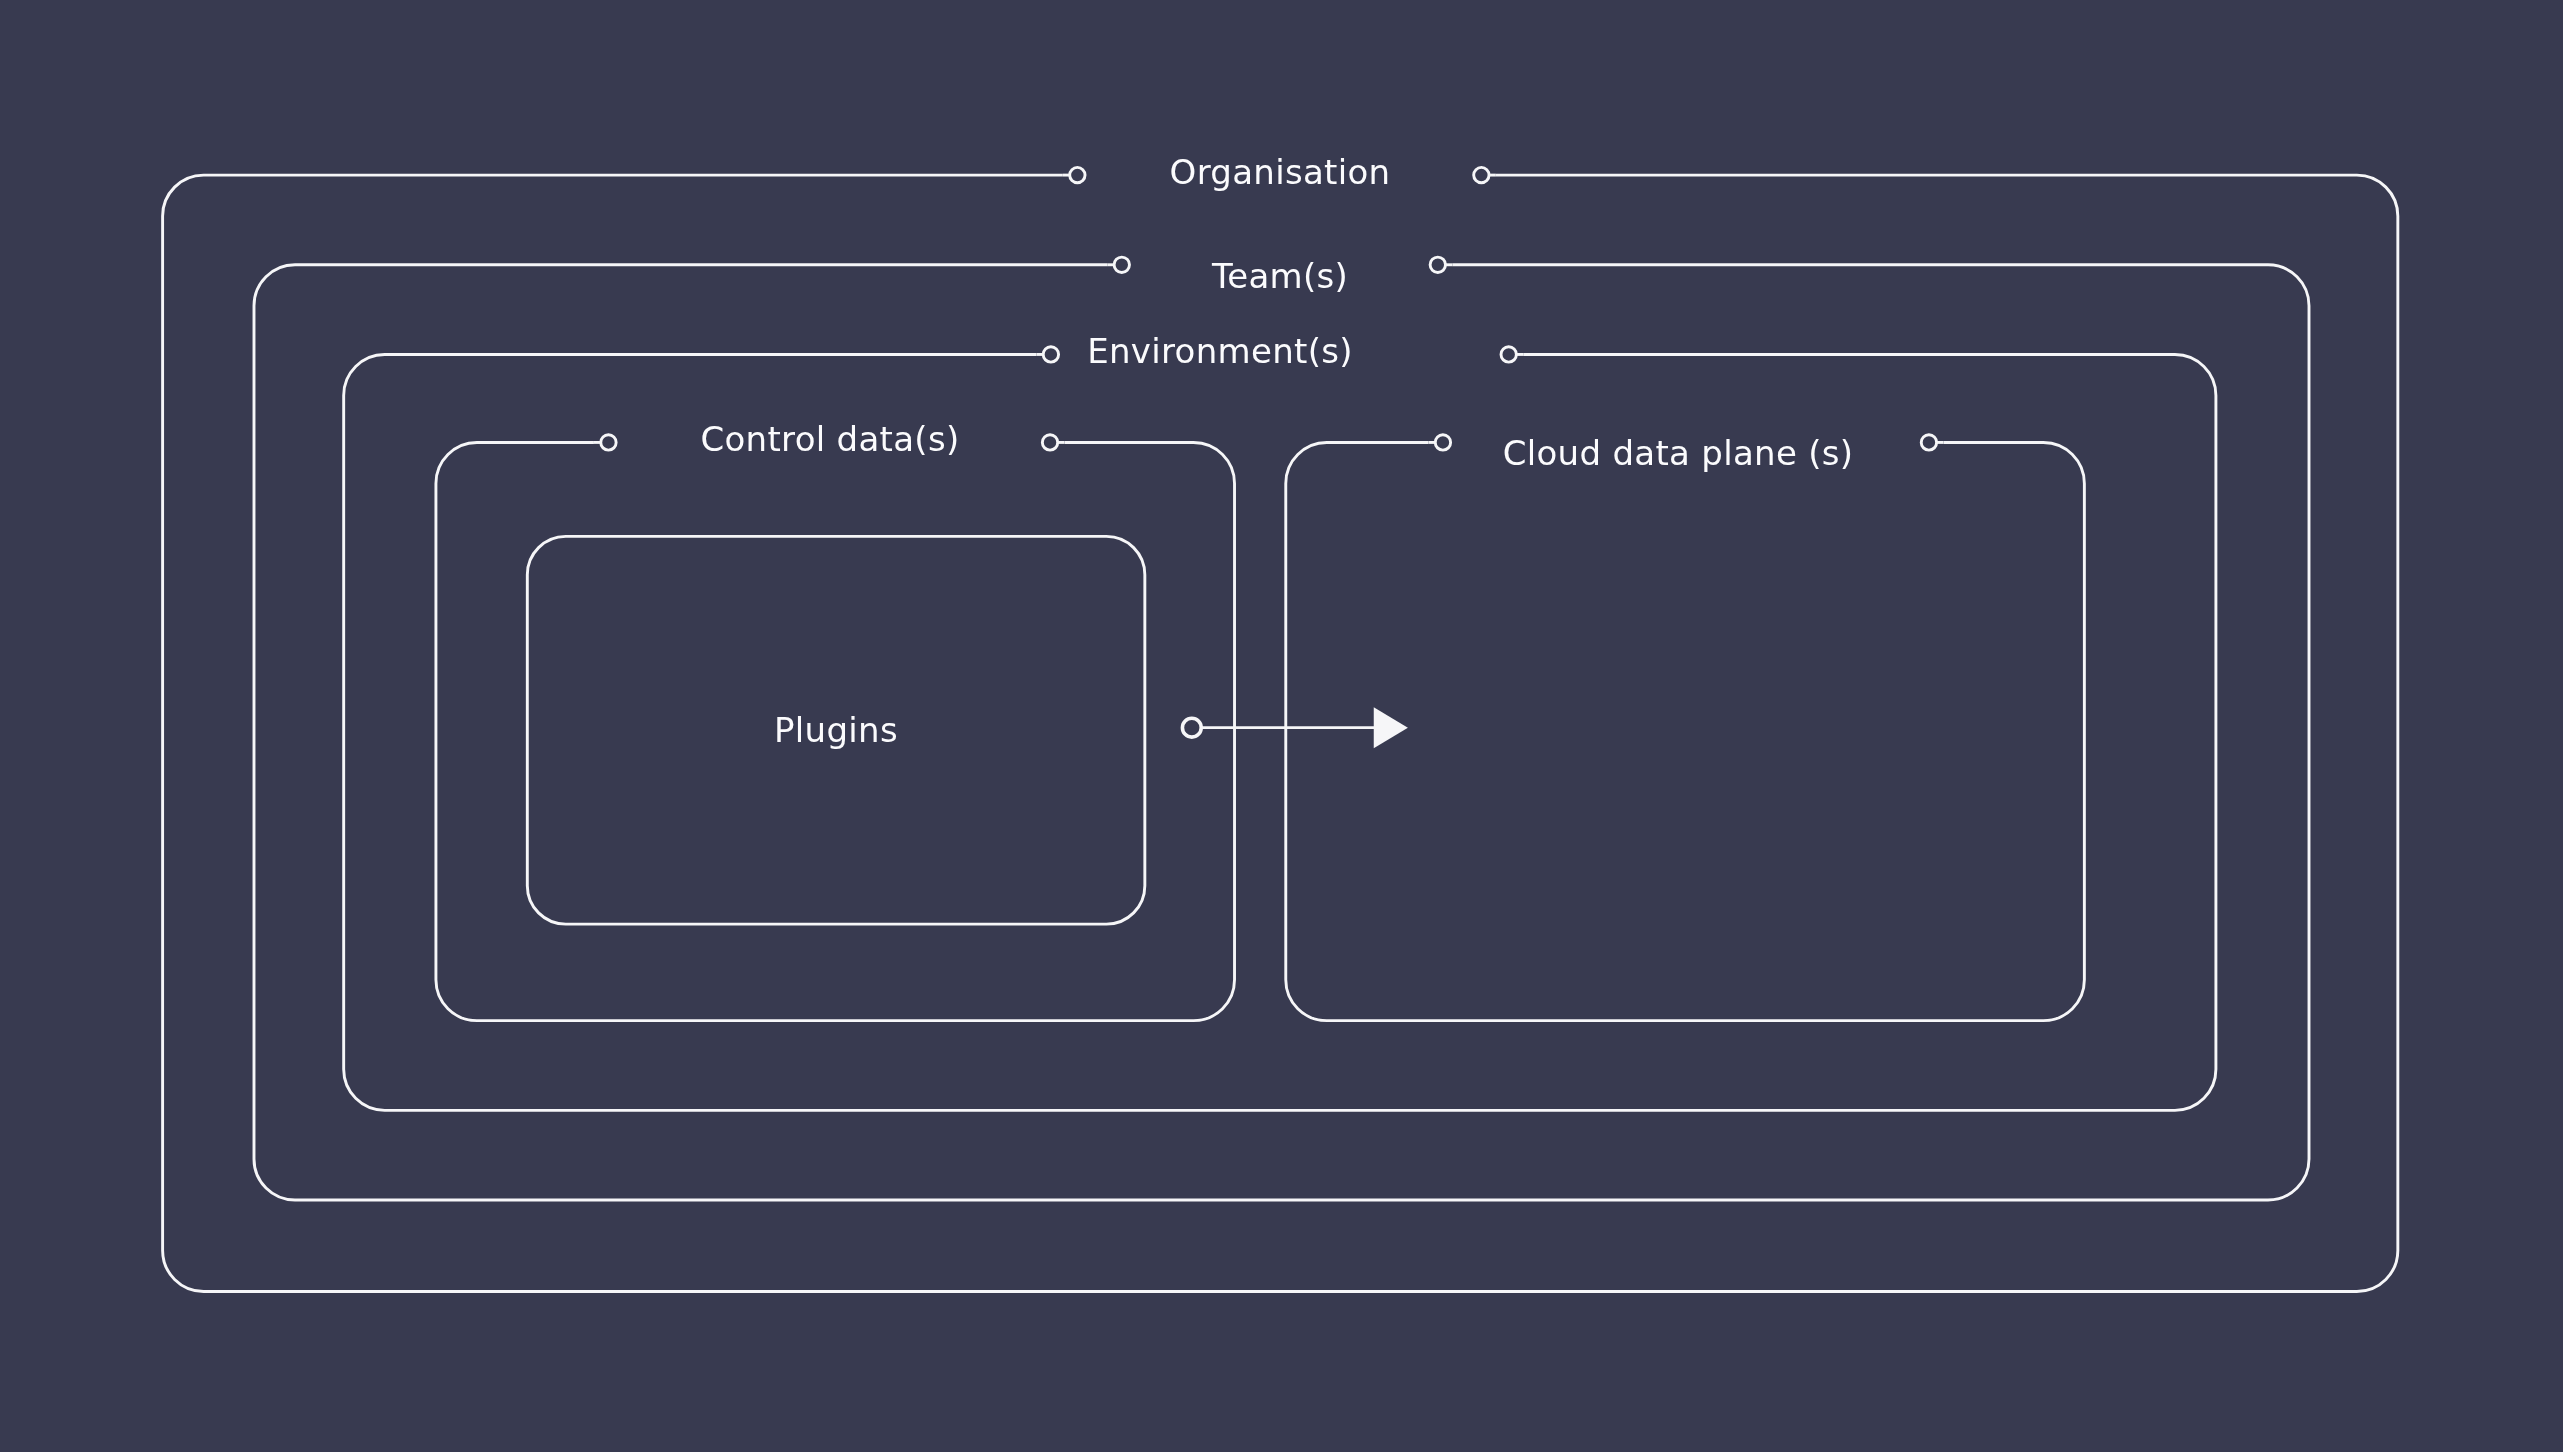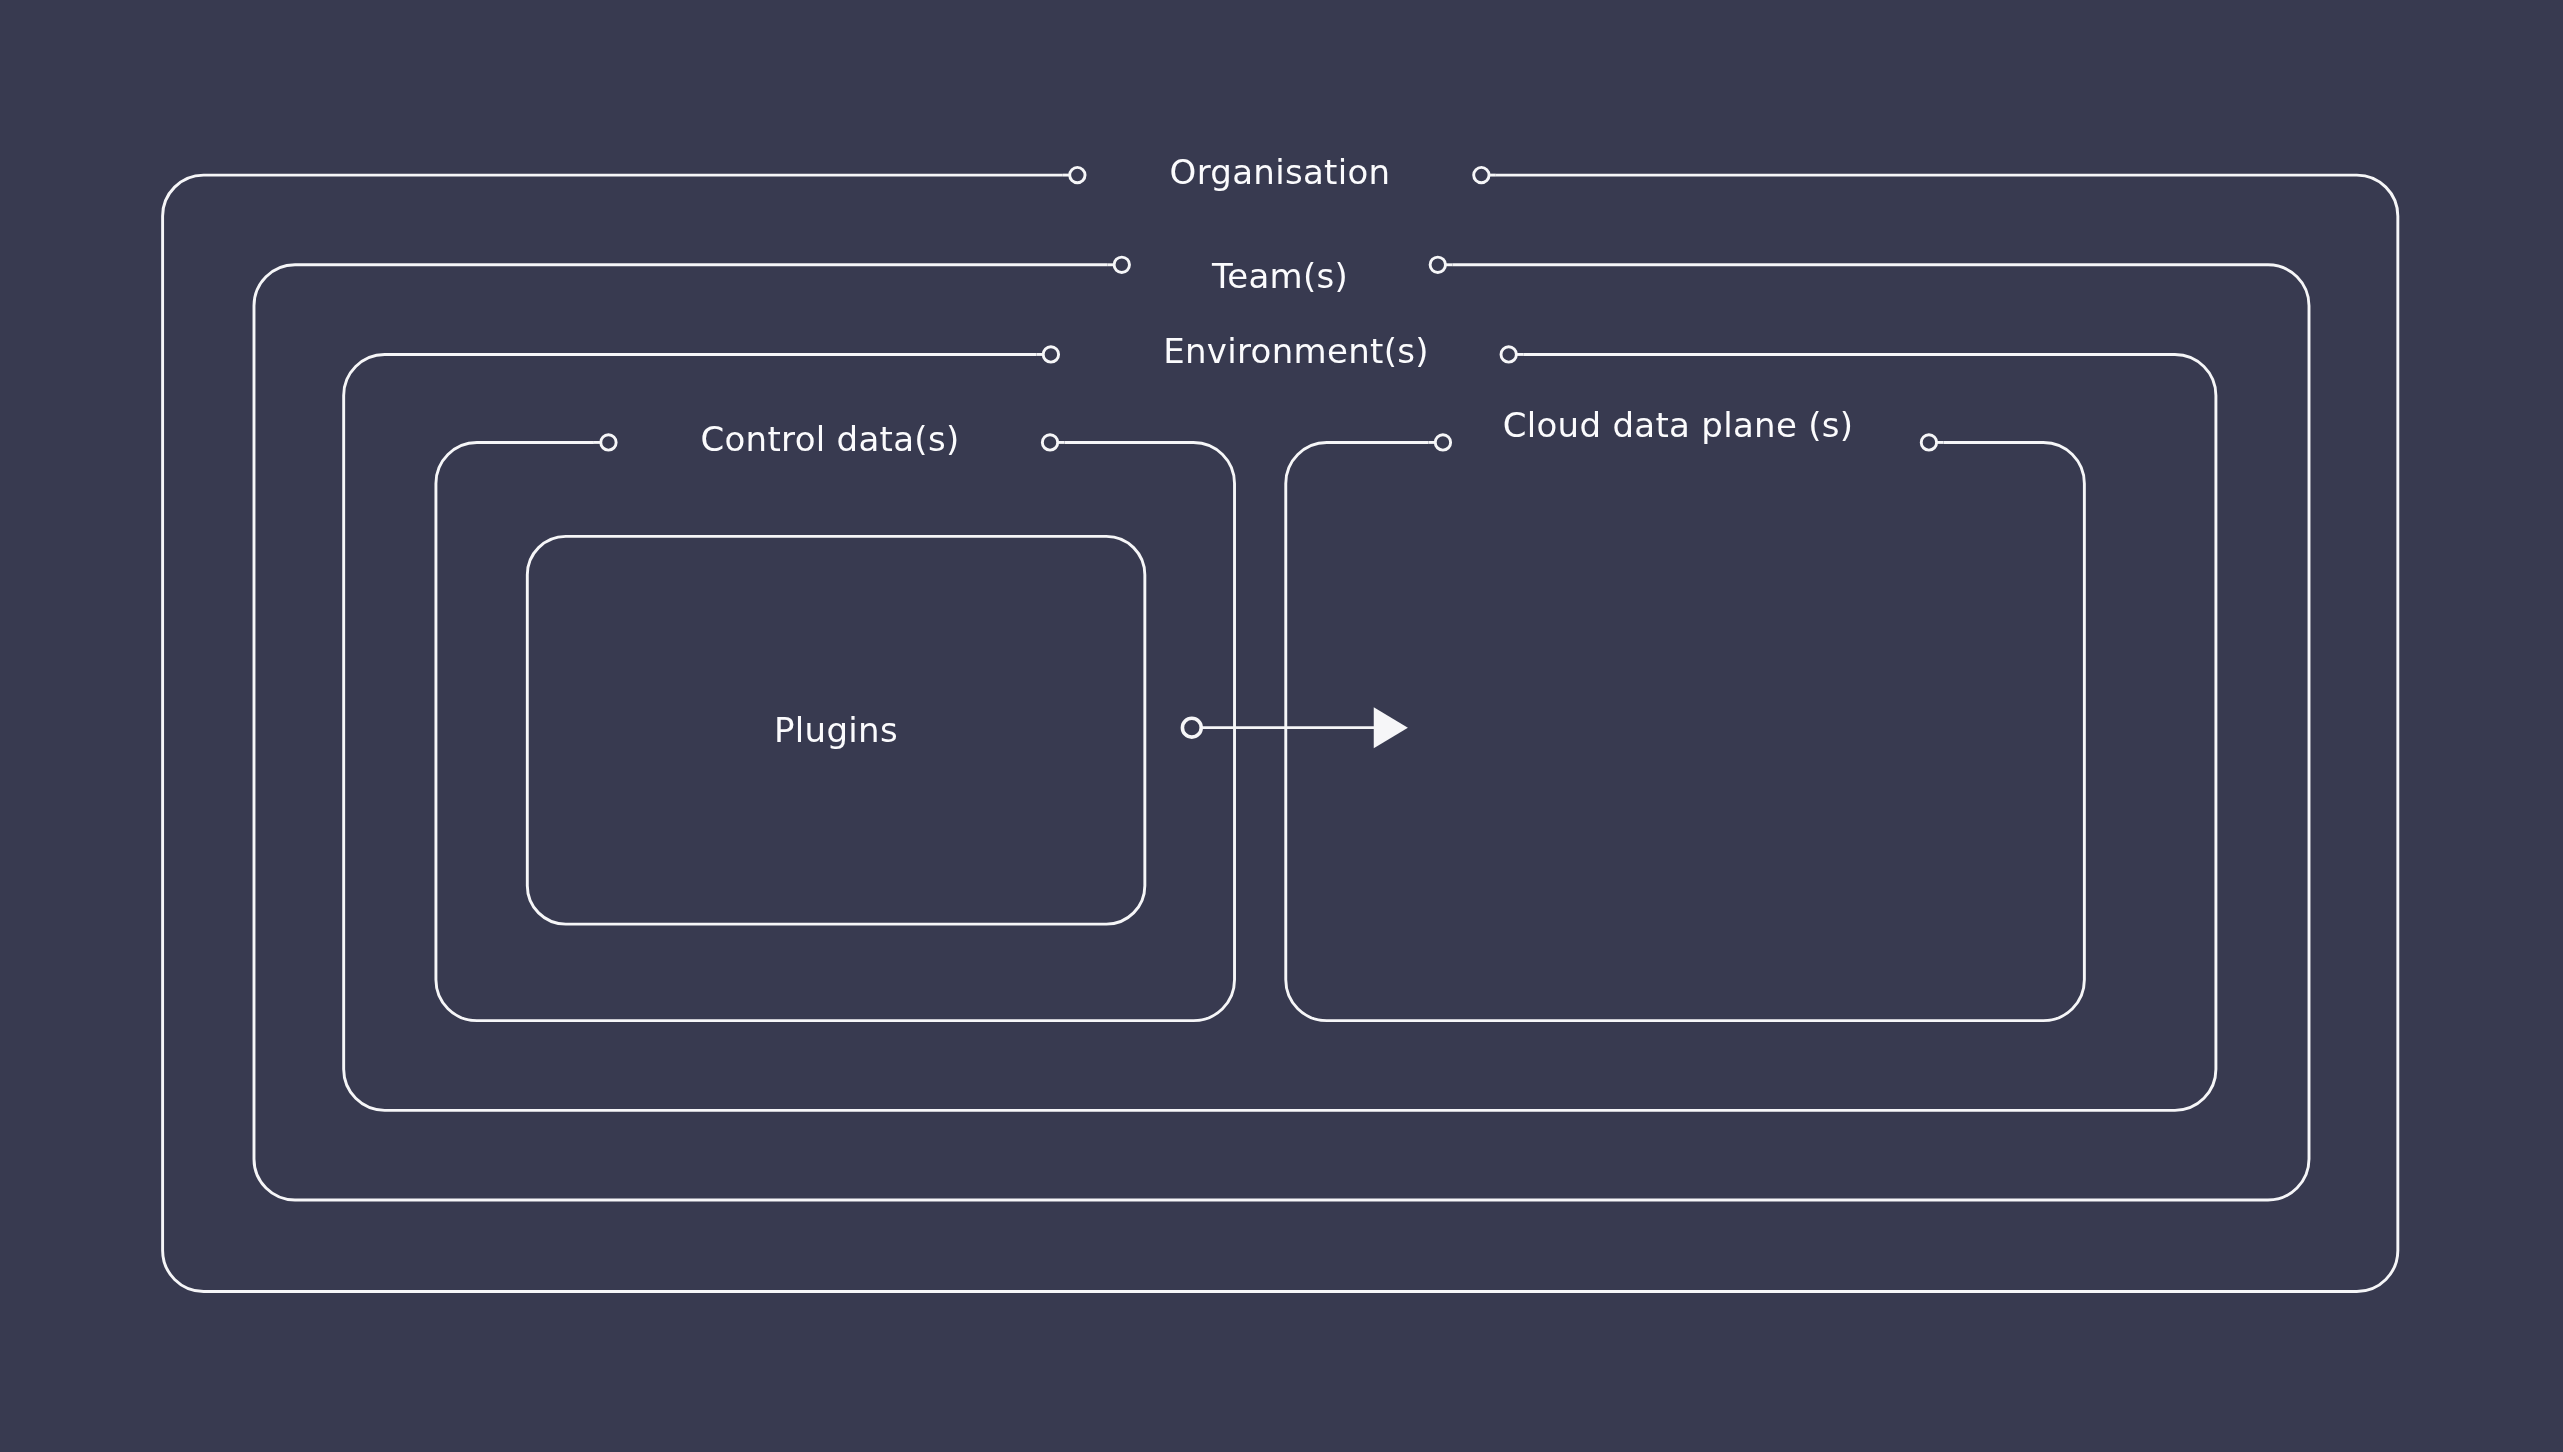--- a/index.html
+++ b/index.html
@@ -172,22 +172,22 @@
       <line class="flow-line" x1="1406" y1="852" x2="1612" y2="852"></line>
       <polygon class="flow-head" points="1608,828 1648,852 1608,876"></polygon>
     </g>
 
   </svg>
 
   <div class="diagram-label tier-label" style="left:1280px; top:172px;">Organisation</div>
 
   <div class="diagram-label tier-label" style="left:1280px; top:276px;">Team(s)</div>
 
-  <div class="diagram-label tier-label" style="left:1296px; top:351px;">Environment(s)</div>
+  <div class="diagram-label tier-label" style="left:1220px; top:351px;">Environment(s)</div>
 
   <div class="diagram-label tier-label" style="left:830px; top:439px;">Control data(s)</div>
 
-  <div class="diagram-label tier-label" style="left:1678px; top:425px;">Cloud data plane (s)</div>
+  <div class="diagram-label tier-label" style="left:1678px; top:453px;">Cloud data plane (s)</div>
 
   <div class="diagram-label inner-label" style="left:836px; top:730px;">Plugins</div>
 
 </div>
 
 
 </body></html>

